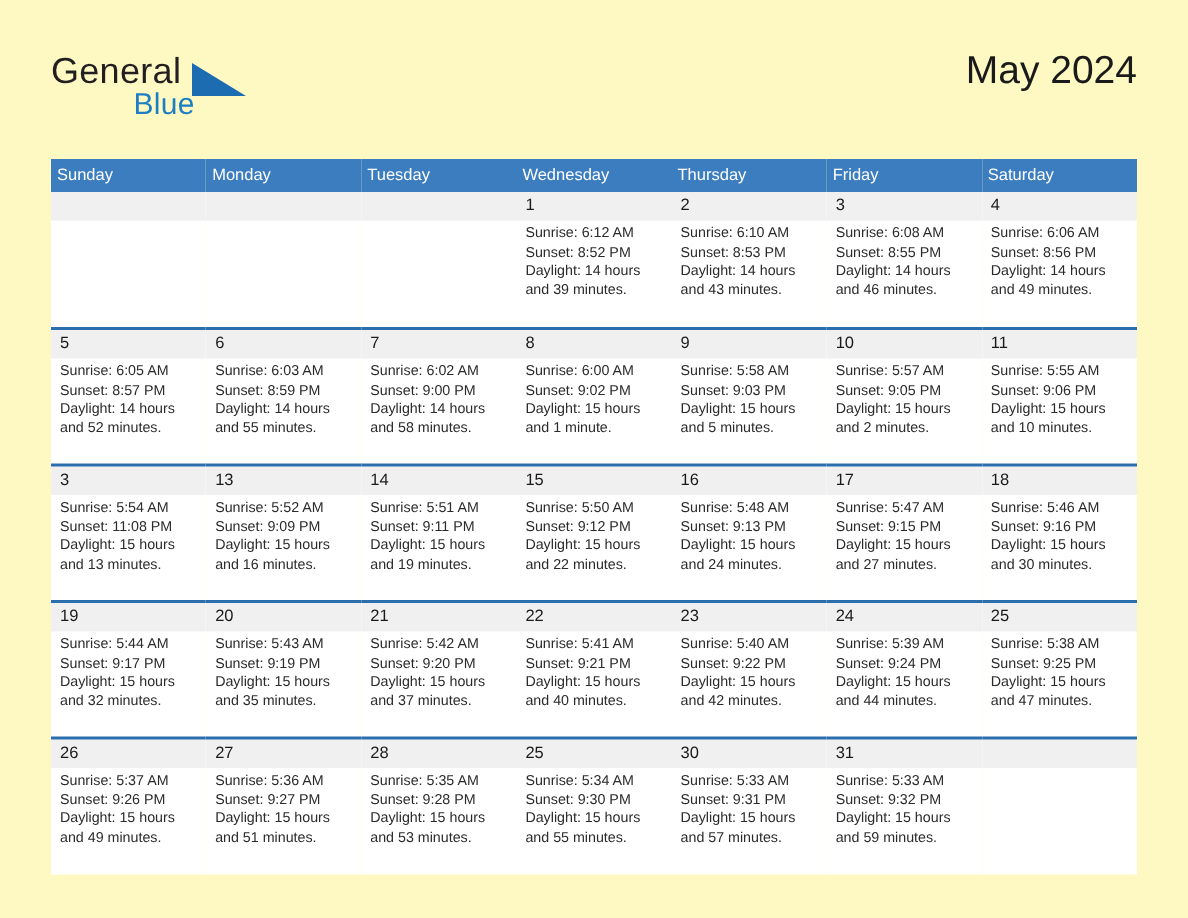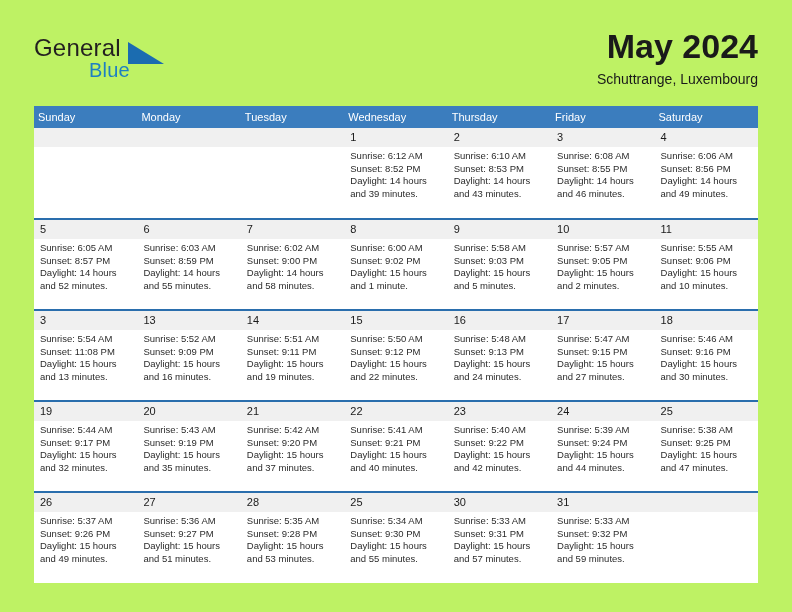--- a/index.html
+++ b/index.html
@@ -6,21 +6,21 @@
   html, body {
     margin: 0; padding: 0;
     width: 792px; height: 612px;
     background: #ffffff;
     font-family: "Liberation Sans", sans-serif;
     -webkit-font-smoothing: antialiased;
   }
   .page {
     position: relative;
     width: 792px; height: 612px;
-    background: #bef264;
+    background: #fef9c3;
     overflow: hidden;
   }
 
   
   .header {
     position: absolute;
     left: 34px; top: 30px; right: 34px;
     height: 68px;
   }
   .logo {
@@ -51,24 +51,24 @@
     border-left: 36px solid #1b6cb0;
     border-top: 22px solid transparent;
   }
 
   .title-block {
     position: absolute;
     right: 0; top: 0;
     text-align: right;
   }
   .cal-title {
-    font-size: 34px;
+    font-size: 26px;
     color: #1a1a1a;
     line-height: 32px;
-    font-weight: bold;
+    font-weight: normal;
     margin: 0;
   }
   .cal-subtitle {
     font-size: 14px;
     color: #1a1a1a;
     line-height: 20px;
     margin: 7px 0 0 0;
     font-weight: normal;
   }
 
@@ -128,21 +128,20 @@
   <div class="header">
 
     <div class="logo">
       <span class="logo-general">General</span>
       <span class="logo-triangle"></span>
       <span class="logo-blue">Blue</span>
     </div>
 
     <div class="title-block">
       <h1 class="cal-title">May 2024</h1>
-      <h2 class="cal-subtitle">Schuttrange, Luxembourg</h2>
     </div>
 
   </div>
 
   <table class="calendar">
     <thead>
       <tr id="weekday-row">
           <th>Sunday</th>
           <th>Monday</th>
           <th>Tuesday</th>

